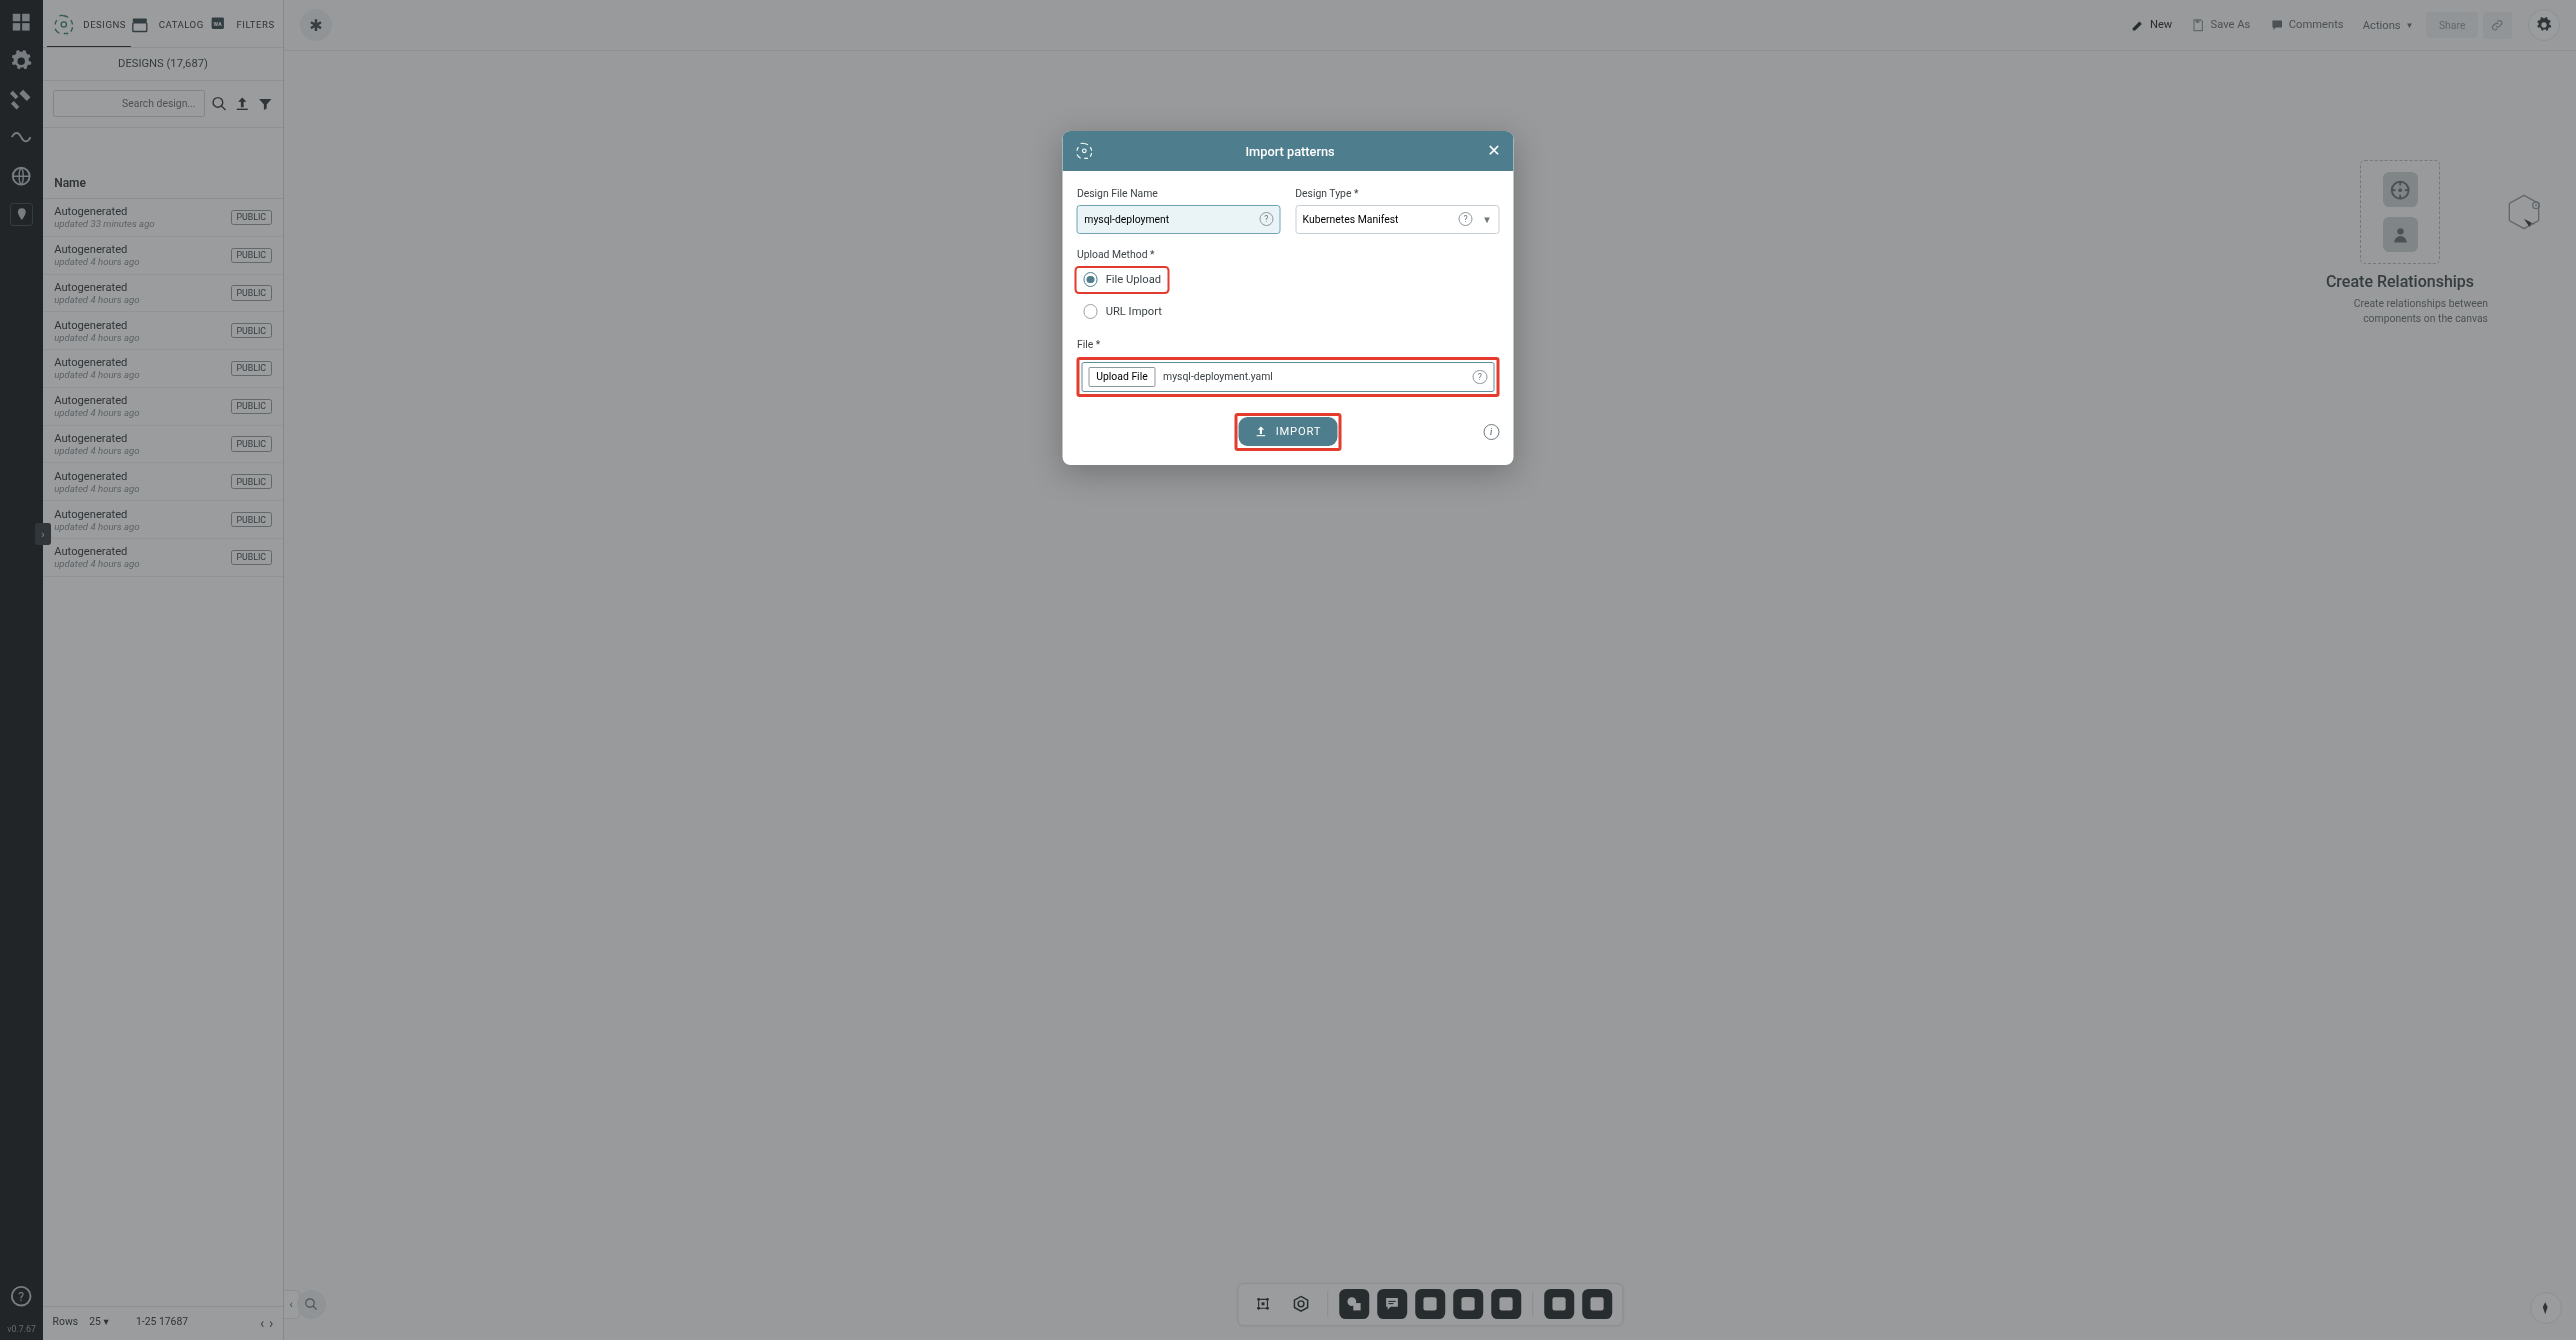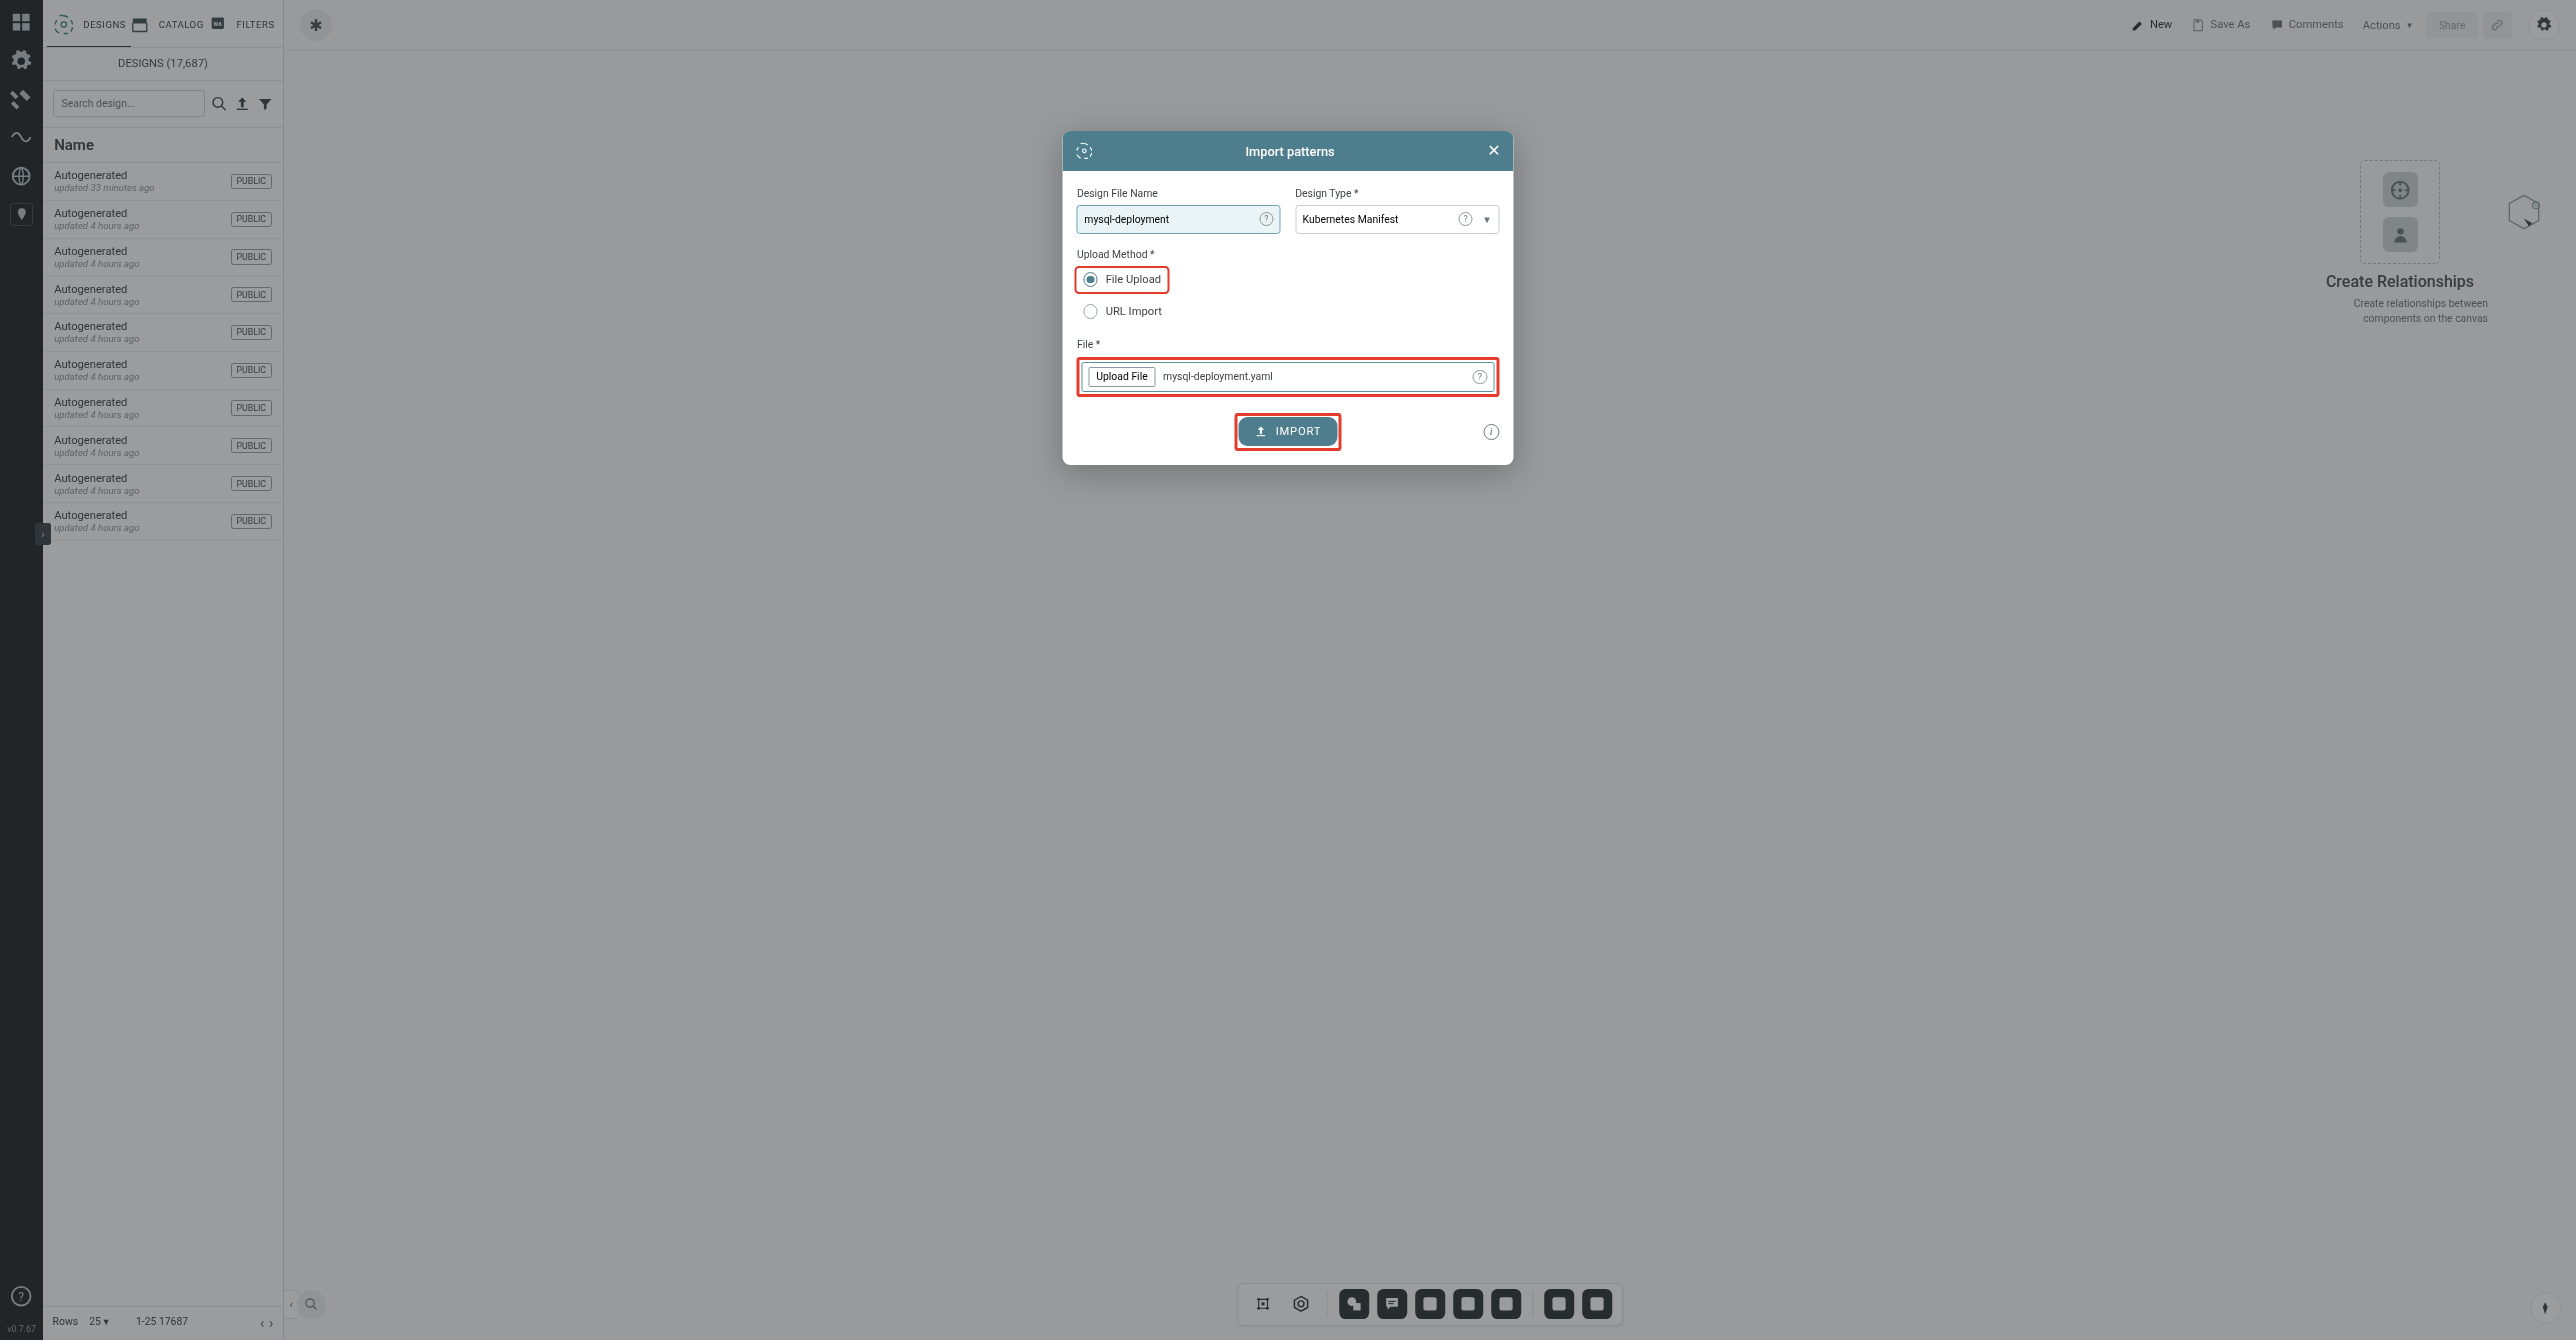--- a/index.html
+++ b/index.html
@@ -14,23 +14,23 @@
   .rail-handle { position:absolute; left:35px; top:523px; width:16px; height:22.4px; background:#3e4549; display:flex; align-items:center; justify-content:center; border-radius:2.4px; color:#cfd6da; font-size:11.2px; z-index:6; cursor:pointer;}
 
   
   .left-panel { position:absolute; left:43px; top:0; bottom:0; width:241px; background:#ffffff; border-right:0.8px solid #d8dde1; display:flex; flex-direction:column; z-index:4;}
   .lp-tabs { display:flex; justify-content:space-around; padding:14.4px 8px 4.8px 8px; border-bottom:0.8px solid #e5e9ec;}
   .lp-tab { display:flex; flex-direction:row; align-items:center; gap:6.4px; font-size:9.6px; letter-spacing:0.5px; color:#3d4448; cursor:pointer; position:relative; padding-bottom:6.4px;}
   .lp-tab svg { width:25.6px; height:21px; fill:#425258;}
   .lp-tab.active::after{ content:""; position:absolute; bottom:-5.6px; left:-4.8px; right:-4.8px; height:1.6px; background:#333;}
   .lp-count { background:#fff; text-align:center; padding:9.6px 0; font-size:11.2px; color:#4a5256; border-bottom:0.8px solid #e5e9ec;}
   .lp-search { display:flex; align-items:center; gap:6.4px; padding:9.6px 9.6px; border-bottom:0.8px solid #e5e9ec;}
-  .lp-search input { flex:1; height:27px; border:0.8px solid #cfd6da; border-radius:2.4px; padding:0 8px; font-size:10.4px; color:#555;}
+  .lp-search input { flex:1; height:27px; border:0.8px solid #cfd6da; border-radius:2.4px; padding:0 8px; font-size:10.4px; color:#555;text-align:right;}
   .lp-search .sicon { width:17.6px; height:17.6px; fill:#3d4448; cursor:pointer;}
-  .lp-header { padding:8px 11.2px; font-size:15px; font-weight:600; color:#3d4448; border-bottom:0.8px solid #e5e9ec;}
+  .lp-header { padding:8px 11.2px; font-size:12px; font-weight:600; color:#3d4448; border-bottom:0.8px solid #e5e9ec;margin-top:40px;}
   .lp-list { flex:1; overflow:auto;}
   .lp-row { display:flex; align-items:center; justify-content:space-between; padding:6.4px 11.2px; border-bottom:0.8px solid #eef1f3;}
   .lp-row .titles { display:flex; flex-direction:column;}
   .lp-row .t1 { font-size:11.2px; color:#3d4448;}
   .lp-row .t2 { font-size:9.6px; color:#8e979c; font-style:italic;}
   .lp-badge { font-size:8.8px; border:0.8px solid #9aa2a8; border-radius:2.4px; padding:1.6px 4.8px; color:#4a5256;}
   .lp-footer { display:flex; align-items:flex-start; gap:11.2px; padding:8px 9.6px; border-top:0.8px solid #e5e9ec; font-size:10.4px; color:#3d4448;}
   .lp-footer .pag { margin-left:auto; display:flex; gap:4.8px; font-size:14.4px; color:#5b6469; cursor:pointer; }
 
   

